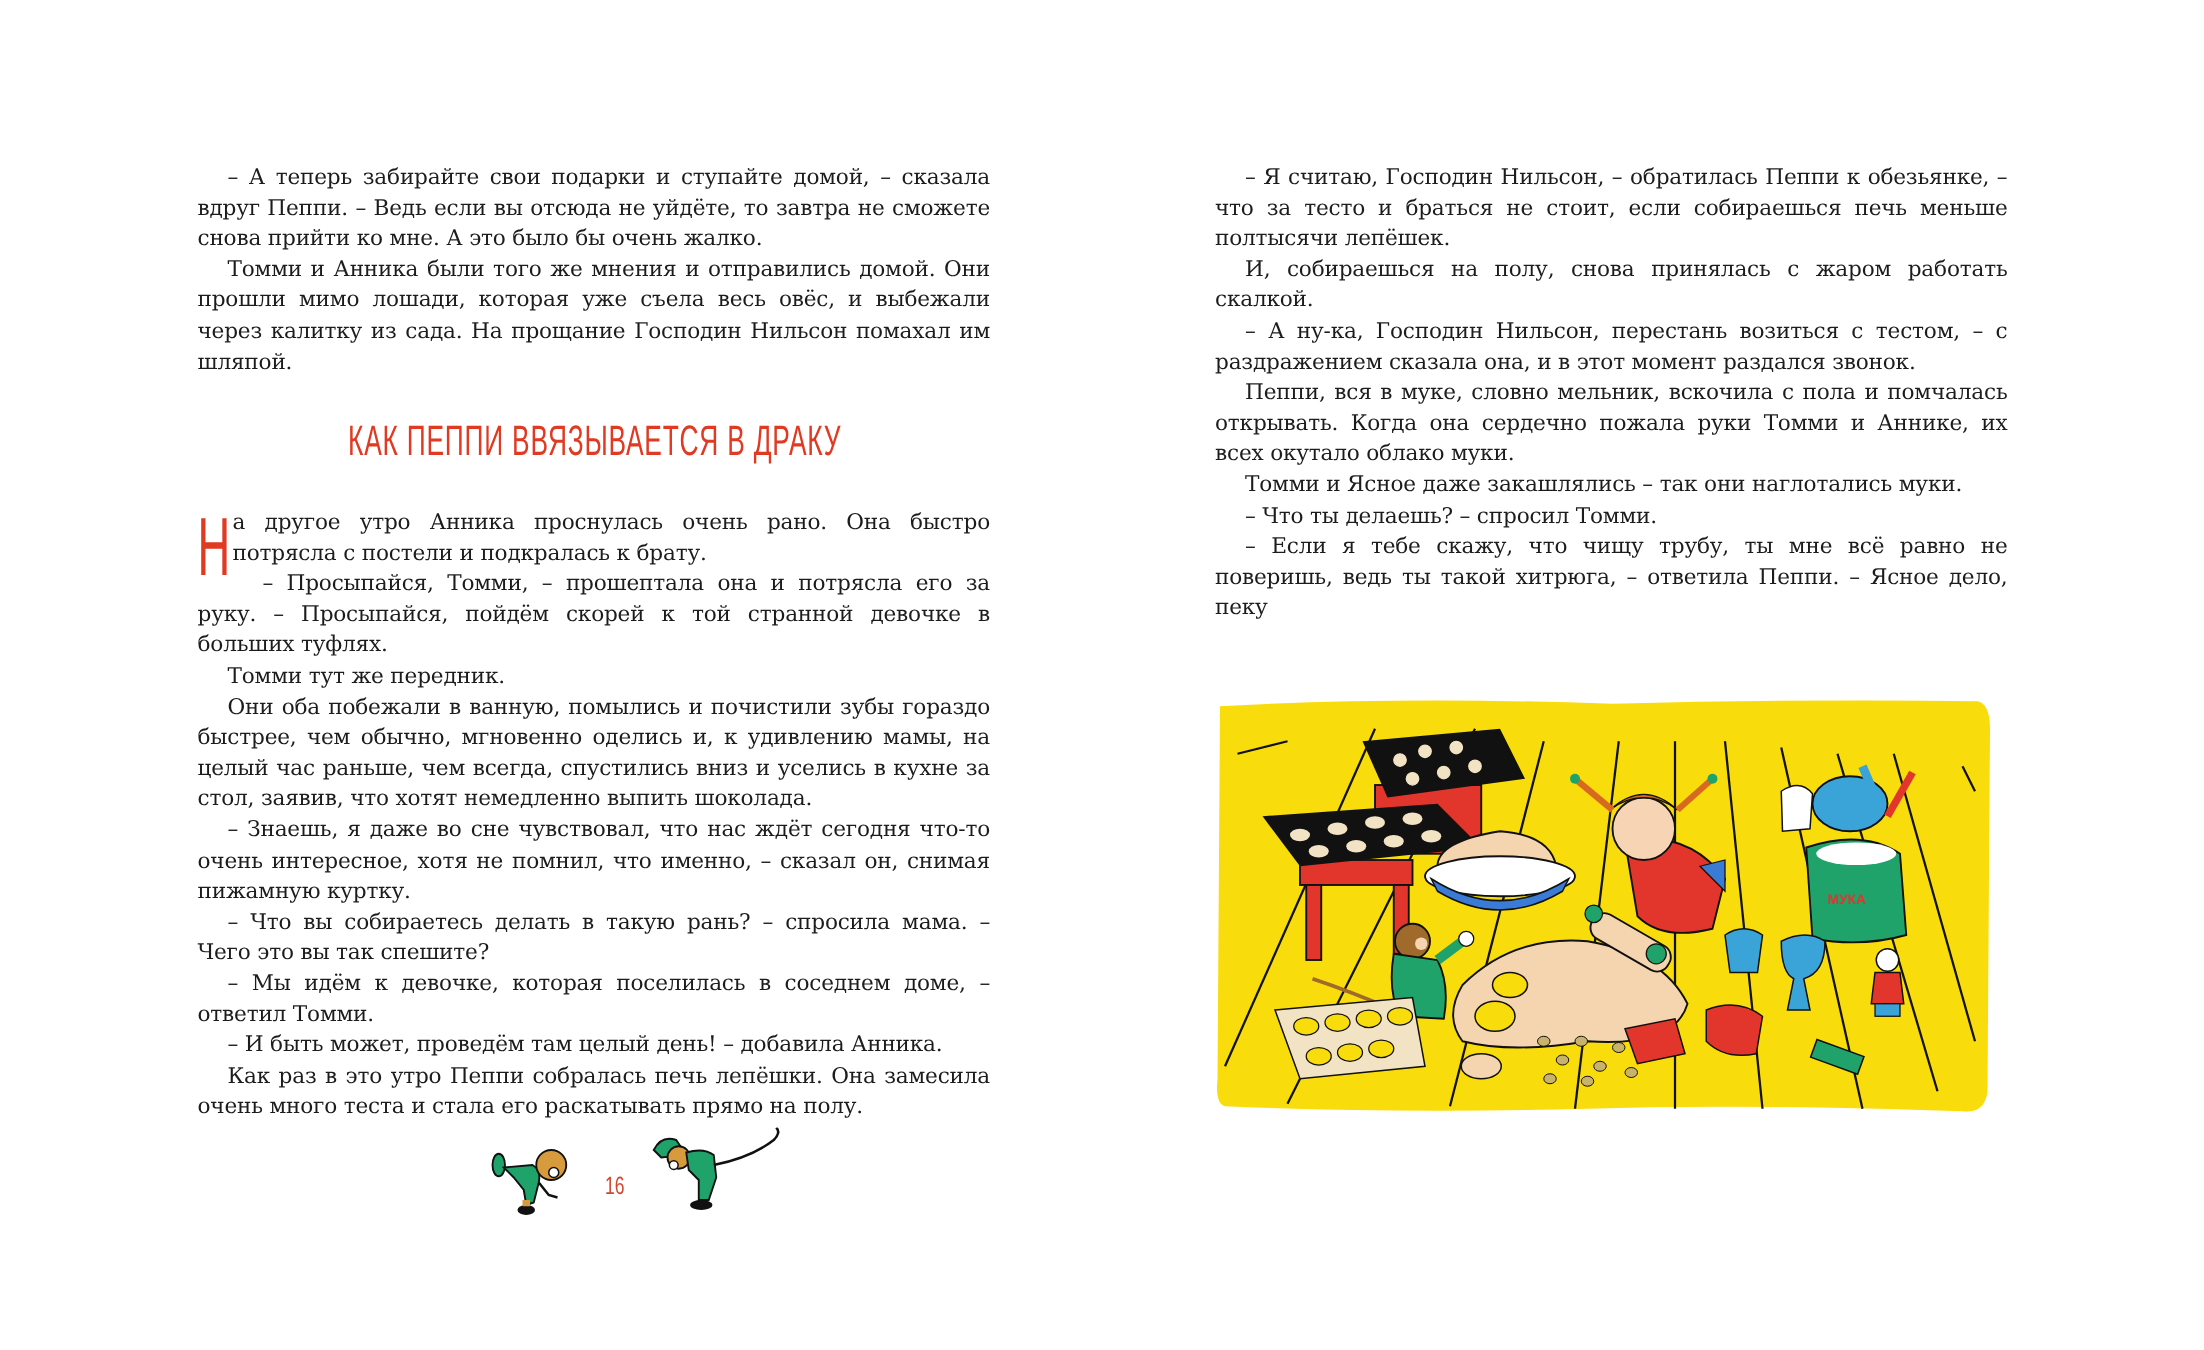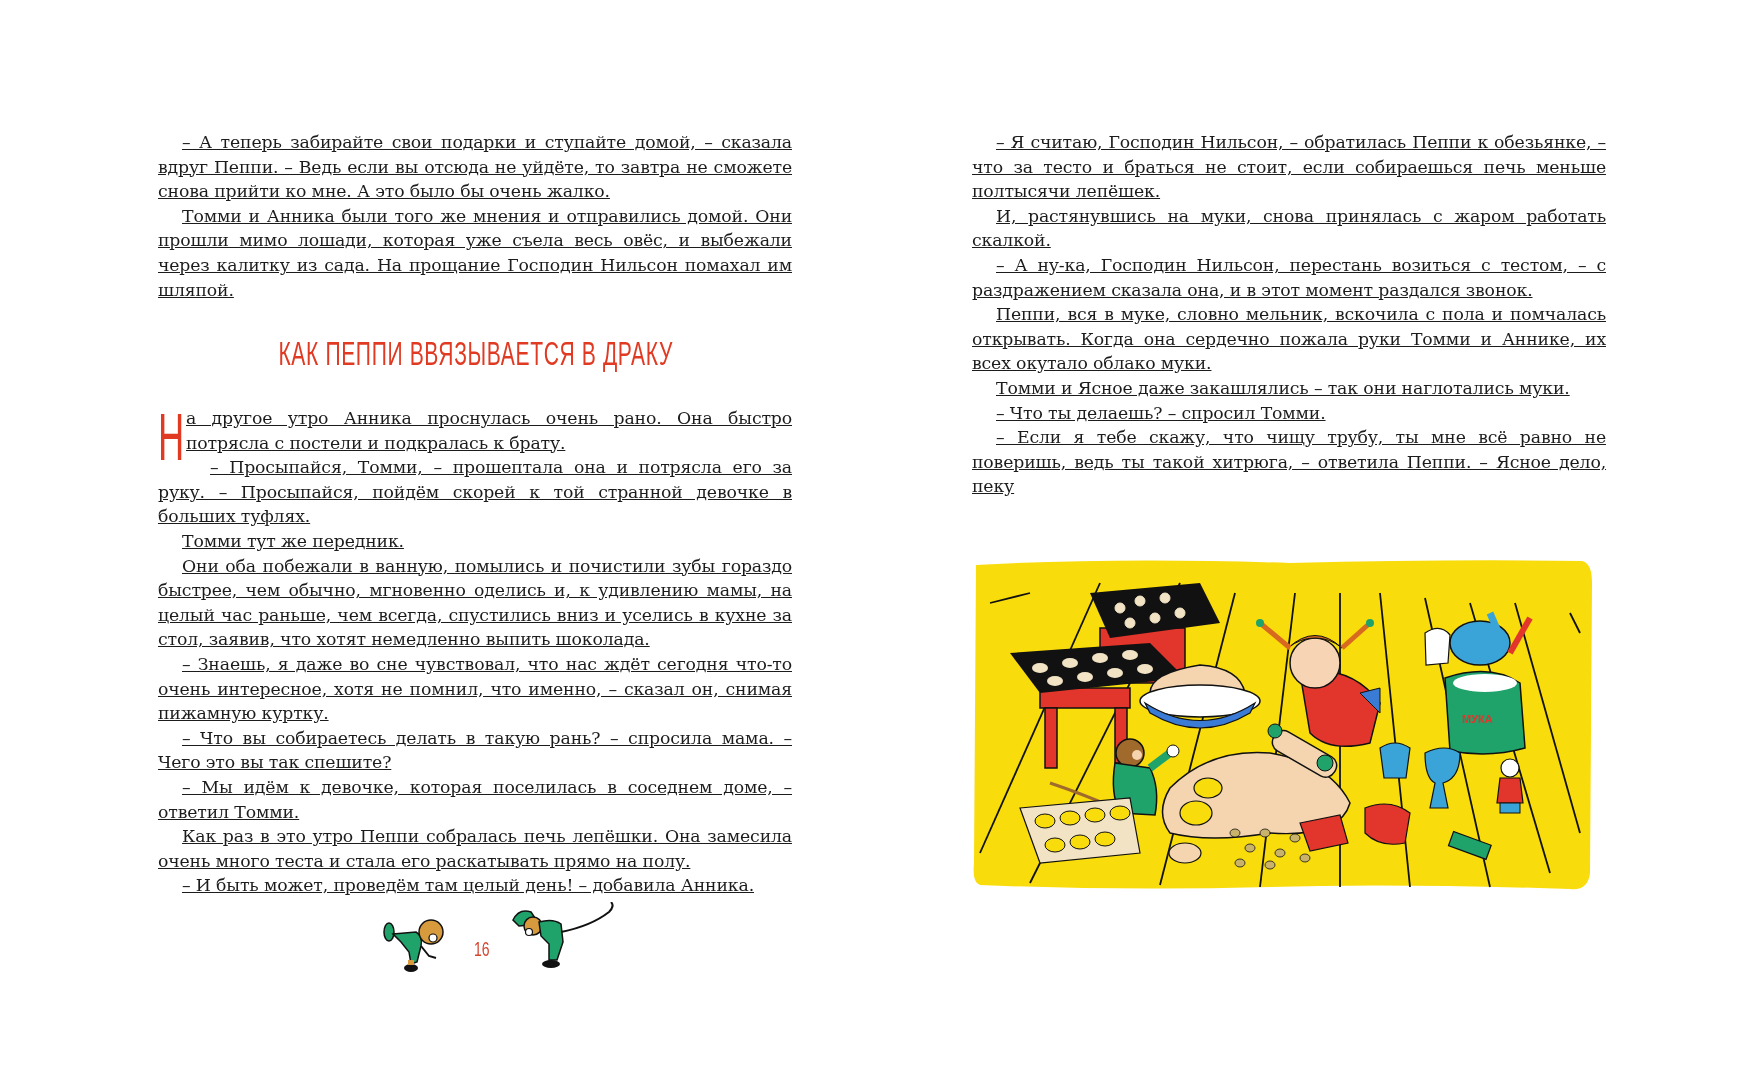--- a/index.html
+++ b/index.html
@@ -3,36 +3,36 @@
 <meta charset="utf-8">
 <style>
   html, body { margin: 0; padding: 0; background: #ffffff; }
   body { width: 1763px; height: 1080px; position: relative; overflow: hidden;
          font-family: "DejaVu Serif", "Liberation Serif", serif; color: #1c1c1c; }
   .page { position: absolute; top: 0; height: 1080px; }
   .page-left { left: 0; width: 880px; }
   .page-right { left: 880px; width: 883px; }
 
   .text-block { position: absolute; font-size: 17.3px; line-height: 24.6px; text-align: justify;
-                letter-spacing: -0.15px; text-decoration: underline; }
+                letter-spacing: -0.15px; }
   .text-block p { margin: 0; text-indent: 24px; }
   .text-block p.noindent { text-indent: 0; }
   .tb-left-top { left: 158px; top: 130px; width: 634px; }
   .tb-left-main { left: 158px; top: 406px; width: 634px; }
   .tb-right { left: 972px; top: 130px; width: 634px; }
 
   .chapter-title { position: absolute; left: 158px; top: 334px; width: 634px; text-align: center;
                    color: #e03a23; font-family: "Liberation Sans", "DejaVu Sans", sans-serif;
                    font-size: 34px; font-weight: 400; text-transform: uppercase; letter-spacing: 1px;
                    transform: scaleX(0.62); transform-origin: center; white-space: nowrap; }
   .dropcap { float: left; color: #e03a23; font-family: "Liberation Sans", "DejaVu Sans", sans-serif;
              font-size: 66px; line-height: 56px; height: 56px; margin: 3px 6px 0 0;
              transform: scaleX(0.55); transform-origin: left top; width: 22px; text-indent: 0; }
 
-  .footer { position: absolute; left: 376px; top: 900px; width: 250px; height: 80px; }
+  .footer { position: absolute; left: 386px; top: 900px; width: 250px; height: 80px; }
   .page-number { position: absolute; left: 98px; top: 38px; color: #d2452f;
                  font-family: "Liberation Sans", sans-serif; font-size: 20px;
                  transform: scaleX(0.7); transform-origin: left top; }
   .monkey-left { position: absolute; left: 5px; top: 12px; width: 75px; height: 62px; }
   .monkey-right { position: absolute; left: 135px; top: 2px; width: 110px; height: 70px; }
 
   .illustration { position: absolute; left: 970px; top: 553px; width: 624px; height: 341px; }
   .illustration svg { display: block; }
 </style>
 </head>
@@ -49,22 +49,22 @@
   <div class="text-block tb-left-main">
     <p class="noindent">
       <span class="dropcap">Н</span><span>а другое утро Анника проснулась очень рано. Она быстро потрясла с постели и подкралась к брату.</span>
     </p>
     <p>– Просыпайся, Томми, – прошептала она и потрясла его за руку. – Просыпайся, пойдём скорей к той странной девочке в больших туфлях.</p>
     <p>Томми тут же передник.</p>
     <p>Они оба побежали в ванную, помылись и почистили зубы гораздо быстрее, чем обычно, мгновенно оделись и, к удивлению мамы, на целый час раньше, чем всегда, спустились вниз и уселись в кухне за стол, заявив, что хотят немедленно выпить шоколада.</p>
     <p>– Знаешь, я даже во сне чувствовал, что нас ждёт сегодня что-то очень интересное, хотя не помнил, что именно, – сказал он, снимая пижамную куртку.</p>
     <p>– Что вы собираетесь делать в такую рань? – спросила мама. – Чего это вы так спешите?</p>
     <p>– Мы идём к девочке, которая поселилась в соседнем доме, – ответил Томми.</p>
+    <p>– И быть может, проведём там целый день! – добавила Анника.</p>
     <p>Как раз в это утро Пеппи собралась печь лепёшки. Она замесила очень много теста и стала его раскатывать прямо на полу.</p>
-    <p>– И быть может, проведём там целый день! – добавила Анника.</p>
   </div>
 
   <div class="footer">
     <svg class="monkey-left" viewBox="0 0 75 62">
       <ellipse cx="8" cy="20" rx="5" ry="9" fill="#1fa36b" stroke="#111" stroke-width="1.5"></ellipse>
       <path d="M12 22 L35 20 Q42 24 40 34 L36 50 L30 52 L28 40 L20 30 Z" fill="#1fa36b" stroke="#111" stroke-width="1.5"></path>
       <circle cx="50" cy="20" r="12" fill="#d79a3c" stroke="#111" stroke-width="1.5"></circle>
       <circle cx="52" cy="26" r="4" fill="#fff" stroke="#111" stroke-width="1.2"></circle>
       <path d="M40 34 L48 44 L55 46" fill="none" stroke="#111" stroke-width="2"></path>
       <ellipse cx="30" cy="56" rx="7" ry="4" fill="#111"></ellipse>
@@ -79,21 +79,21 @@
       <ellipse cx="40" cy="62" rx="9" ry="4" fill="#111"></ellipse>
       <path d="M50 30 Q80 24 98 10 Q104 4 100 0" fill="none" stroke="#111" stroke-width="2"></path>
     </svg>
   </div>
 </div>
 
 <div class="page page-right"></div>
 
 <div class="text-block tb-right">
   <p>– Я считаю, Господин Нильсон, – обратилась Пеппи к обезьянке, – что за тесто и браться не стоит, если собираешься печь меньше полтысячи лепёшек.</p>
-  <p>И, растянувшись на муки, снова принялась с жаром работать скалкой.</p>
+  <p>И, собираешься на полу, снова принялась с жаром работать скалкой.</p>
   <p>– А ну-ка, Господин Нильсон, перестань возиться с тестом, – с раздражением сказала она, и в этот момент раздался звонок.</p>
   <p>Пеппи, вся в муке, словно мельник, вскочила с пола и помчалась открывать. Когда она сердечно пожала руки Томми и Аннике, их всех окутало облако муки.</p>
   <p>Томми и Ясное даже закашлялись – так они наглотались муки.</p>
   <p>– Что ты делаешь? – спросил Томми.</p>
   <p style="text-align-last: justify;">– Если я тебе скажу, что чищу трубу, ты мне всё равно не поверишь, ведь ты такой хитрюга, – ответила Пеппи. – Ясное дело, пеку</p>
 </div>
 
 <div class="illustration">
   <svg width="624" height="341" viewBox="0 0 624 341">
 

